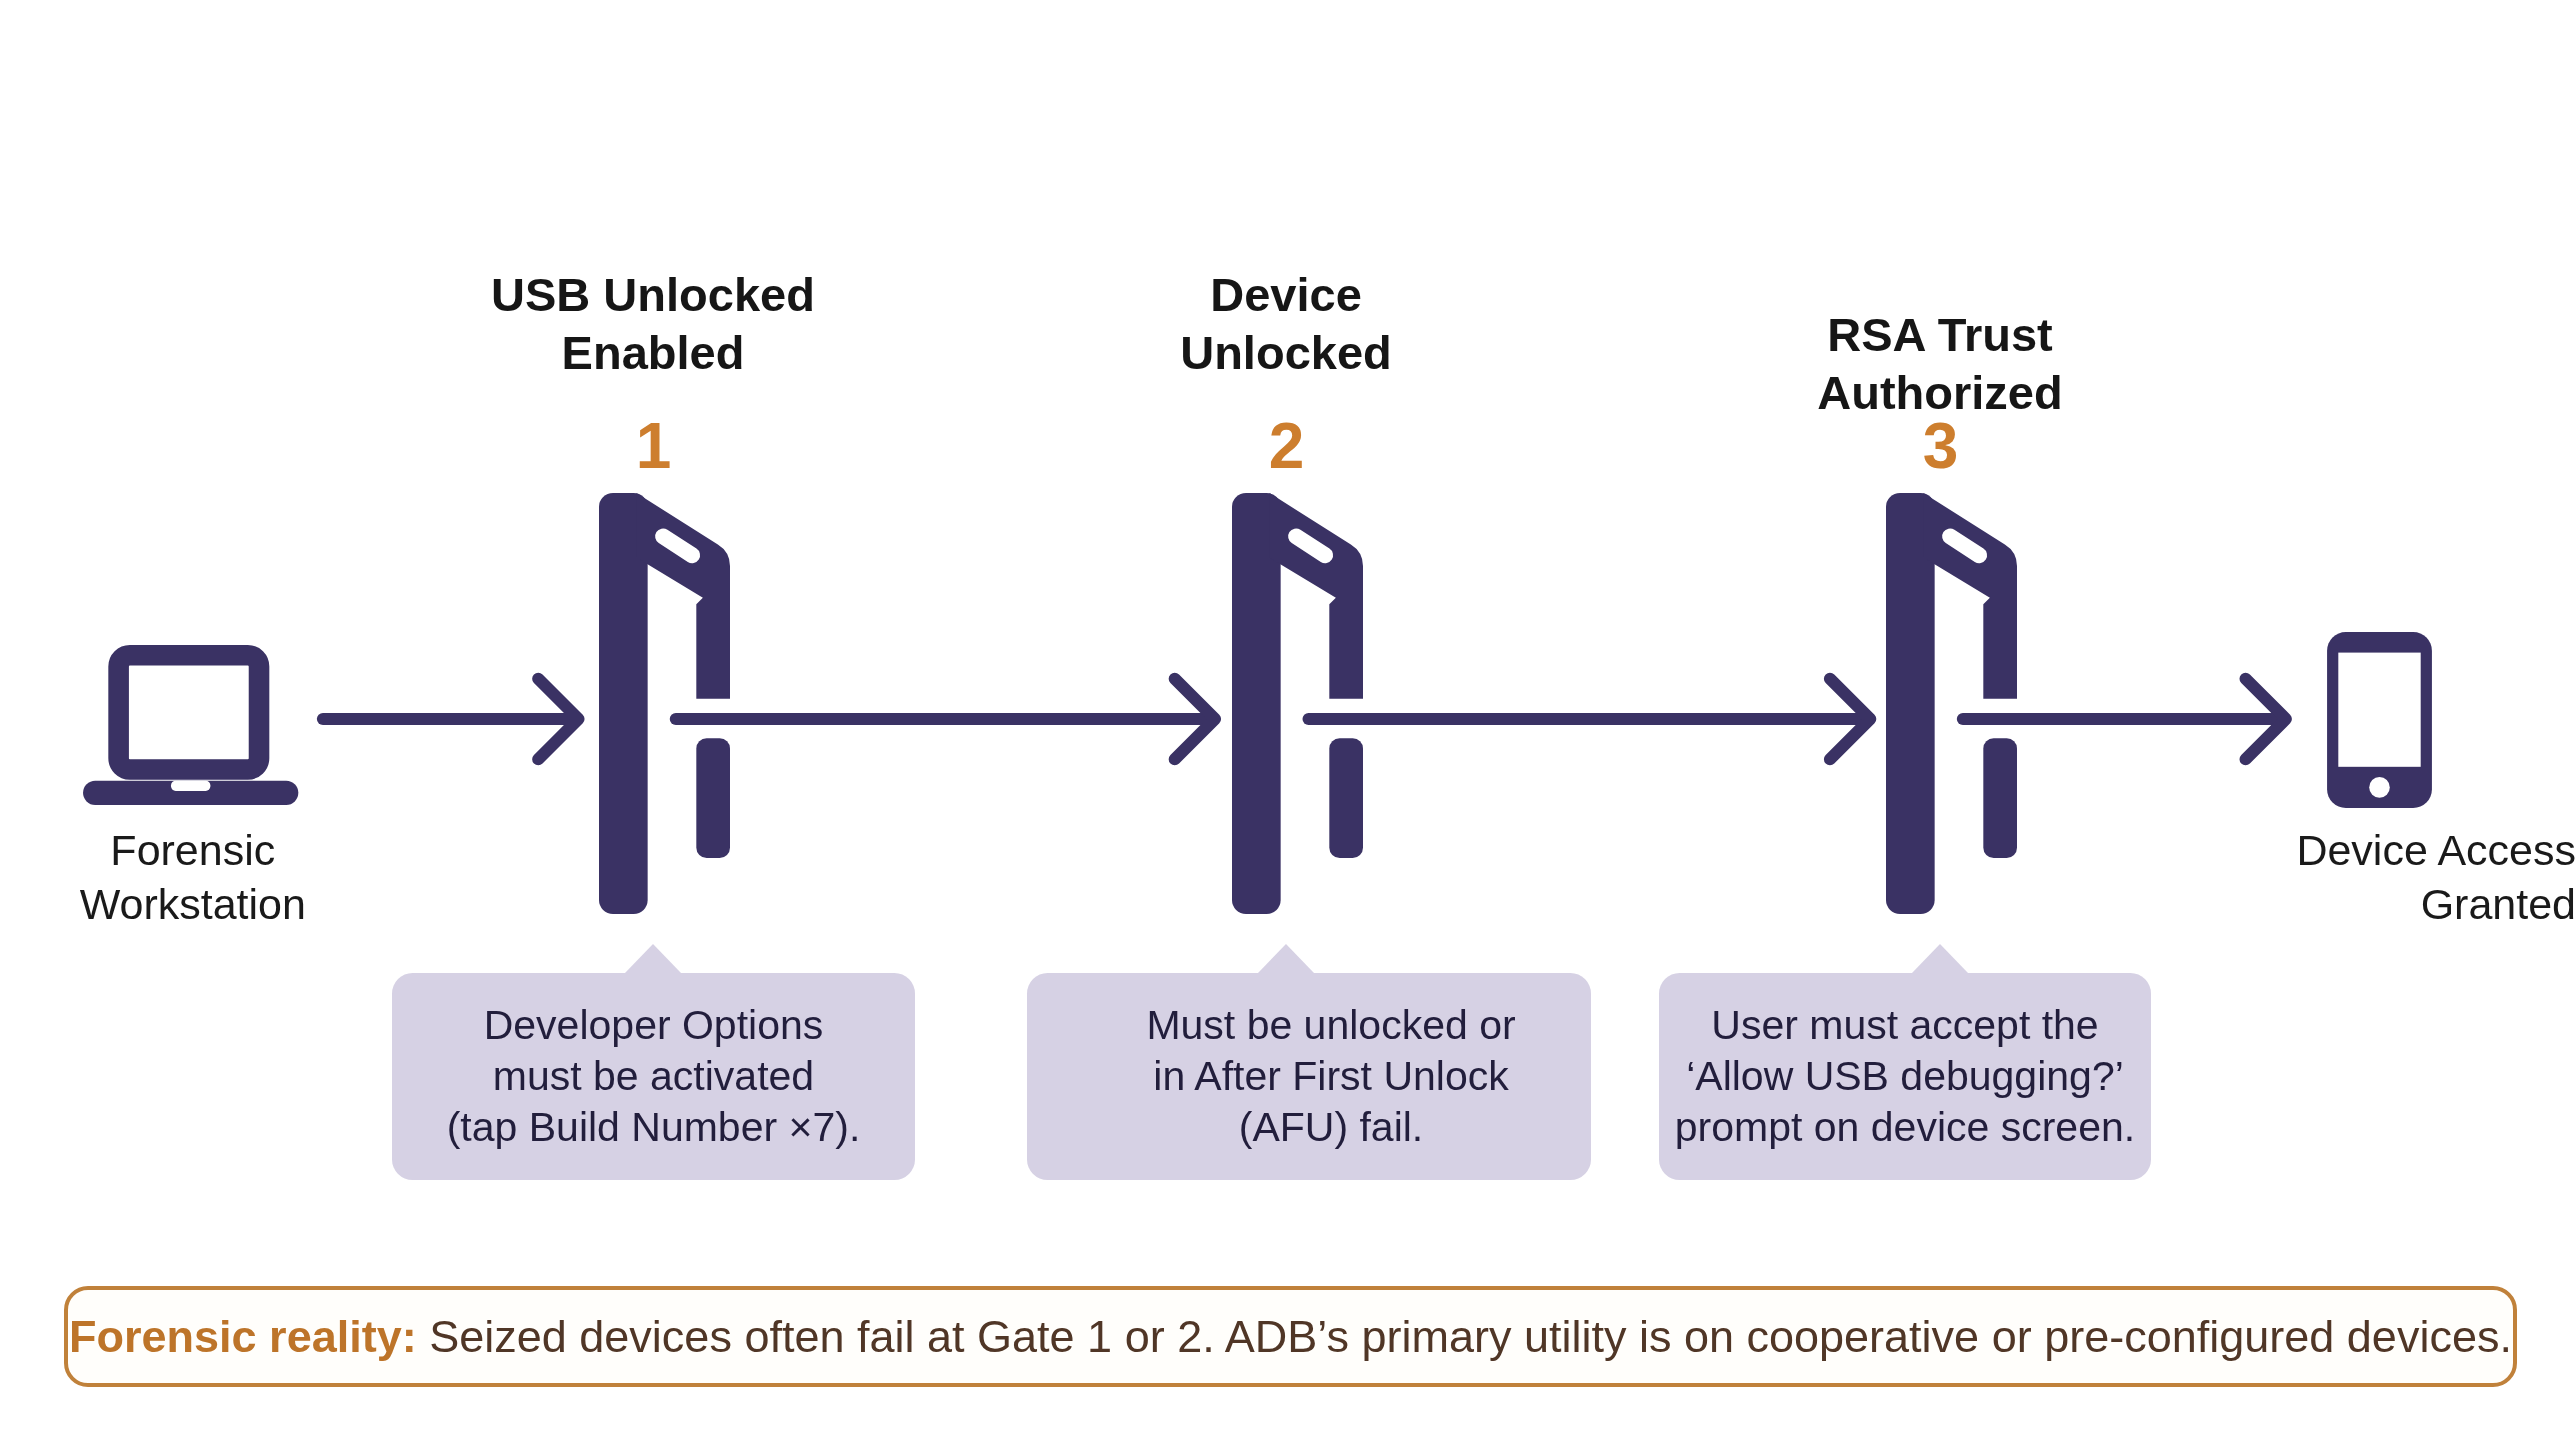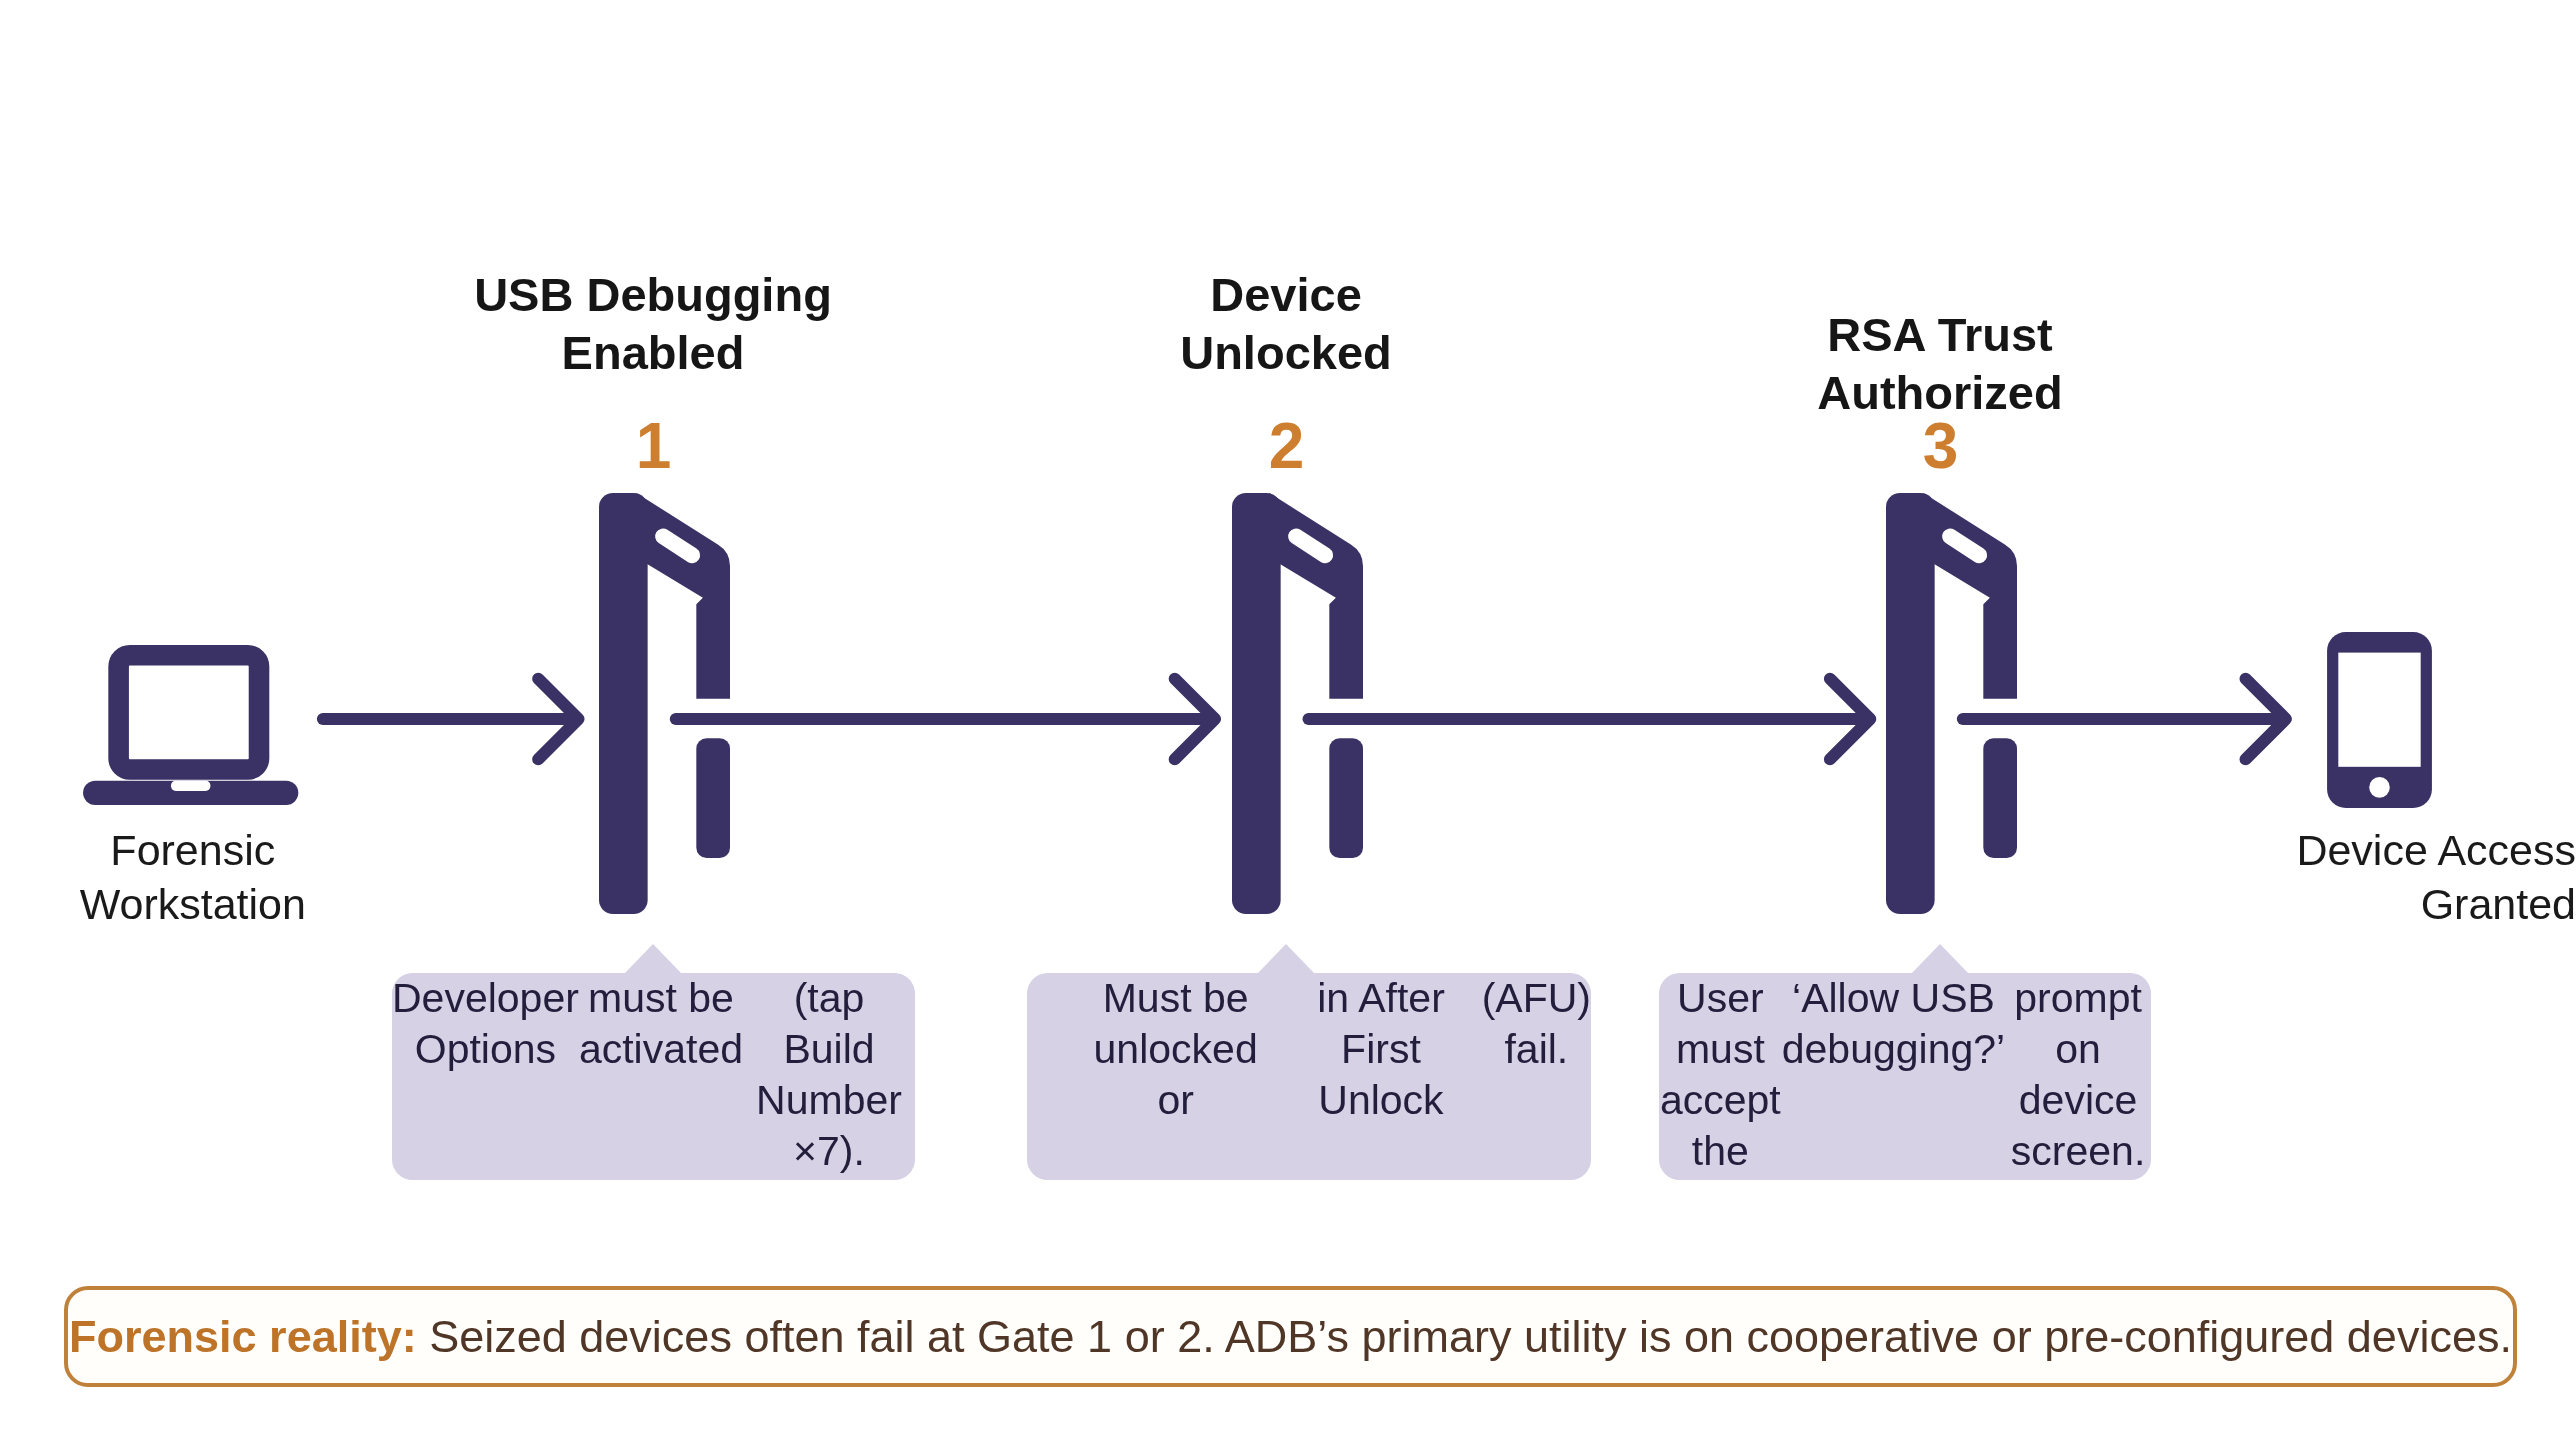--- a/index.html
+++ b/index.html
@@ -43,21 +43,21 @@
     color: #1a1a1a;
   }
 
   
   .callout {
     background: #d6d1e4;
     border-radius: 20.6px;
     height: 207px;
     top: 973px;
     display: flex;
-    flex-direction: row;
+    flex-direction: column;
     justify-content: center;
     text-align: center;
     font-size: 41px;
     line-height: 51px;
     color: #221e3c;
   }
   .callout-notch {
     top: 944px;
     width: 0; height: 0;
     border-left: 28px solid transparent;
@@ -115,21 +115,21 @@
     <rect x="40" y="12" width="150" height="122" rx="12" fill="#ffffff" stroke="#3a3264" stroke-width="22"></rect>
     <rect x="2" y="146" width="230" height="26" rx="13" fill="#3a3264"></rect>
     <rect x="96" y="146" width="42" height="11" rx="5" fill="#ffffff"></rect>
   </svg>
   <div class="abs node-label" style="left:-3.7px; top:823px;">
     <div>Forensic</div>
     <div>Workstation</div>
   </div>
 
   <div class="abs gate-title" style="left:391px; top:266px;">
-    <div>USB Debugging</div>
+    <div>USB Unlocked</div>
     <div>Enabled</div>
   </div>
   <div class="abs gate-number" style="left:560px; top:413px;">1</div>
   <svg class="abs" style="left:599px; top:491px;" width="131" height="426" viewBox="0 0 140 455">
     <rect x="0" y="2" width="52" height="450" rx="15" fill="#3a3264"></rect>
     <path d="M 40 2 L 127 57 Q 140 65 140 80 L 140 222 L 104 222 L 104 121 L 111 114 L 40 71 Z" fill="#3a3264"></path>
     <rect x="57" y="50" width="54" height="17" rx="8.5" fill="#ffffff" transform="rotate(33 84 58.5)"></rect>
     <rect x="104" y="264" width="36" height="128" rx="11" fill="#3a3264"></rect>
   </svg>
   <div class="abs callout-notch" style="left:625px;"></div>

